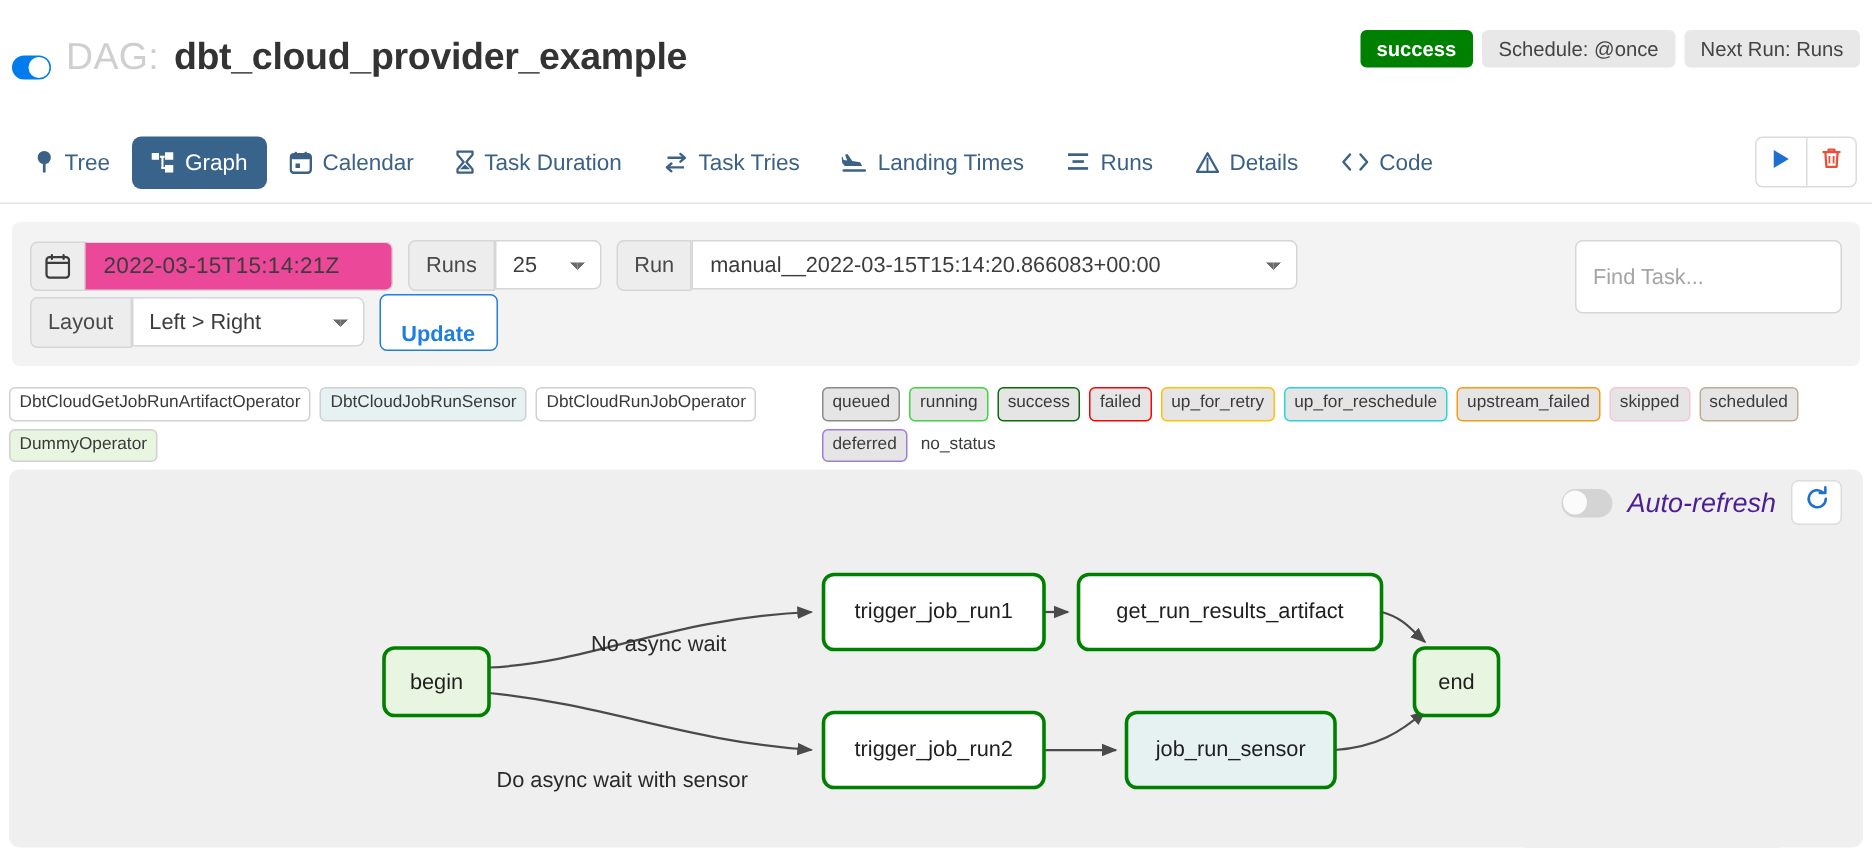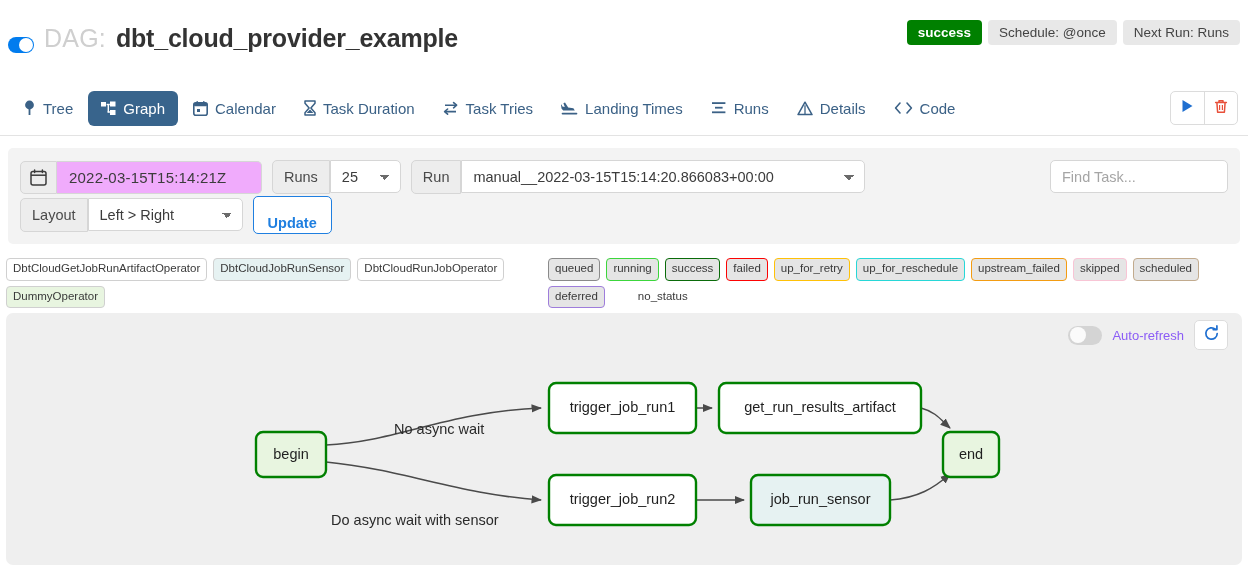--- a/index.html
+++ b/index.html
@@ -87,21 +87,21 @@
   .ig { display: flex; align-items: stretch; }
   .ig-addon {
     background: #ededed; border: 1px solid #d6d6d6;
     font-size: 14.5px; color: #4a4a4a;
     padding: 16px 11px; display: flex; align-items: center;
     border-radius: 5px 0 0 5px; height: 33px;
   }
   .ig-addon.cal { padding: 0 9px; }
   .text-input {
     border: 1px solid #d6d6d6; border-left: none;
-    background: #f0abfc; height: 33px; line-height: 31px;
+    background: #ec4899; height: 33px; line-height: 31px;
     font-size: 15px; color: #3c3c3c; padding: 0 12px;
     border-radius: 0 5px 5px 0; font-family: "Liberation Sans", sans-serif;
     letter-spacing: .2px;
   }
   .sel {
     appearance: none; -webkit-appearance: none;
     border: 1px solid #d6d6d6; background: #ffffff;
     height: 33px; font-size: 14.5px; color: #3c3c3c;
     padding: 0 30px 0 11px; border-radius: 0 5px 5px 0;
     font-family: "Liberation Sans", sans-serif; cursor: pointer;
@@ -115,61 +115,61 @@
   .gap { width: 10px; }
   .btn-update {
     margin-left: 10px; height: 23px; padding: 18px 14px;
     border: 1px solid #1f7fe0; border-radius: 5px;
     background: #ffffff; color: #1f7fe0; font-size: 14.5px;
     font-weight: 700; cursor: pointer;
     font-family: "Liberation Sans", sans-serif;
   }
   .find-task {
     position: absolute; right: 12px; top: 12px;
-    width: 178px; height: 33px;
+    width: 178px; height: 49px;
     border: 1px solid #d6d6d6; border-radius: 5px;
     background: #ffffff; font-size: 14.5px; padding: 0 11px;
     color: #3c3c3c; font-family: "Liberation Sans", sans-serif;
   }
   .find-task::placeholder { color: #a5a5a5; }
 
   
   .legends { position: absolute; left: 0; top: 258px; width: 1248px; }
   .legend-group { position: absolute; display: flex; flex-wrap: wrap; gap: 5px 6px; }
   .op-legend { left: 6px; top: 0; width: 530px; }
   .state-legend { left: 548px; top: 0; width: 694px; }
   .chip {
     font-size: 11.5px; line-height: 1;
     padding: 4px 6px 5px; border-radius: 4px;
     border: 1.6px solid #d0d0d0; background: #e5e5e5;
     color: #3a3a3a; white-space: nowrap;
     font-family: "Liberation Sans", sans-serif;
   }
-  .chip.plain { border-color: transparent; background: transparent; padding-left: 2px; margin-left: 24px; }
+  .chip.plain { border-color: transparent; background: transparent; padding-left: 2px; }
 
   
   .graph-panel {
     position: absolute; left: 6px; top: 313px;
     width: 1236px; height: 252px;
     background: #efefef; border-radius: 7px;
     overflow: hidden;
   }
   .graph-toolbar {
     position: absolute; right: 14px; top: 7px;
     display: flex; align-items: center; gap: 10px;
   }
   .switch {
     width: 34px; height: 19px; border-radius: 10px;
     background: #d4d4d4; position: relative; cursor: pointer; flex: none;
   }
   .switch::after {
     content: ""; position: absolute; left: 1.5px; top: 1.5px;
     width: 16px; height: 16px; border-radius: 50%; background: #fbfbfb;
   }
-  .switch-label { font-size: 13px; color: #8b5cf6; }
+  .switch-label { font-size: 18px; color: #4c1d95; font-style: italic; }
   .refresh-btn {
     width: 34px; height: 30px; background: #ffffff;
     border: 1px solid #dcdcdc; border-radius: 5px;
     display: flex; align-items: center; justify-content: center;
     cursor: pointer;
   }
   .graph-svg { position: absolute; left: 0; top: 0; }
 
   .node-label {
     font-family: "Liberation Sans", sans-serif;

